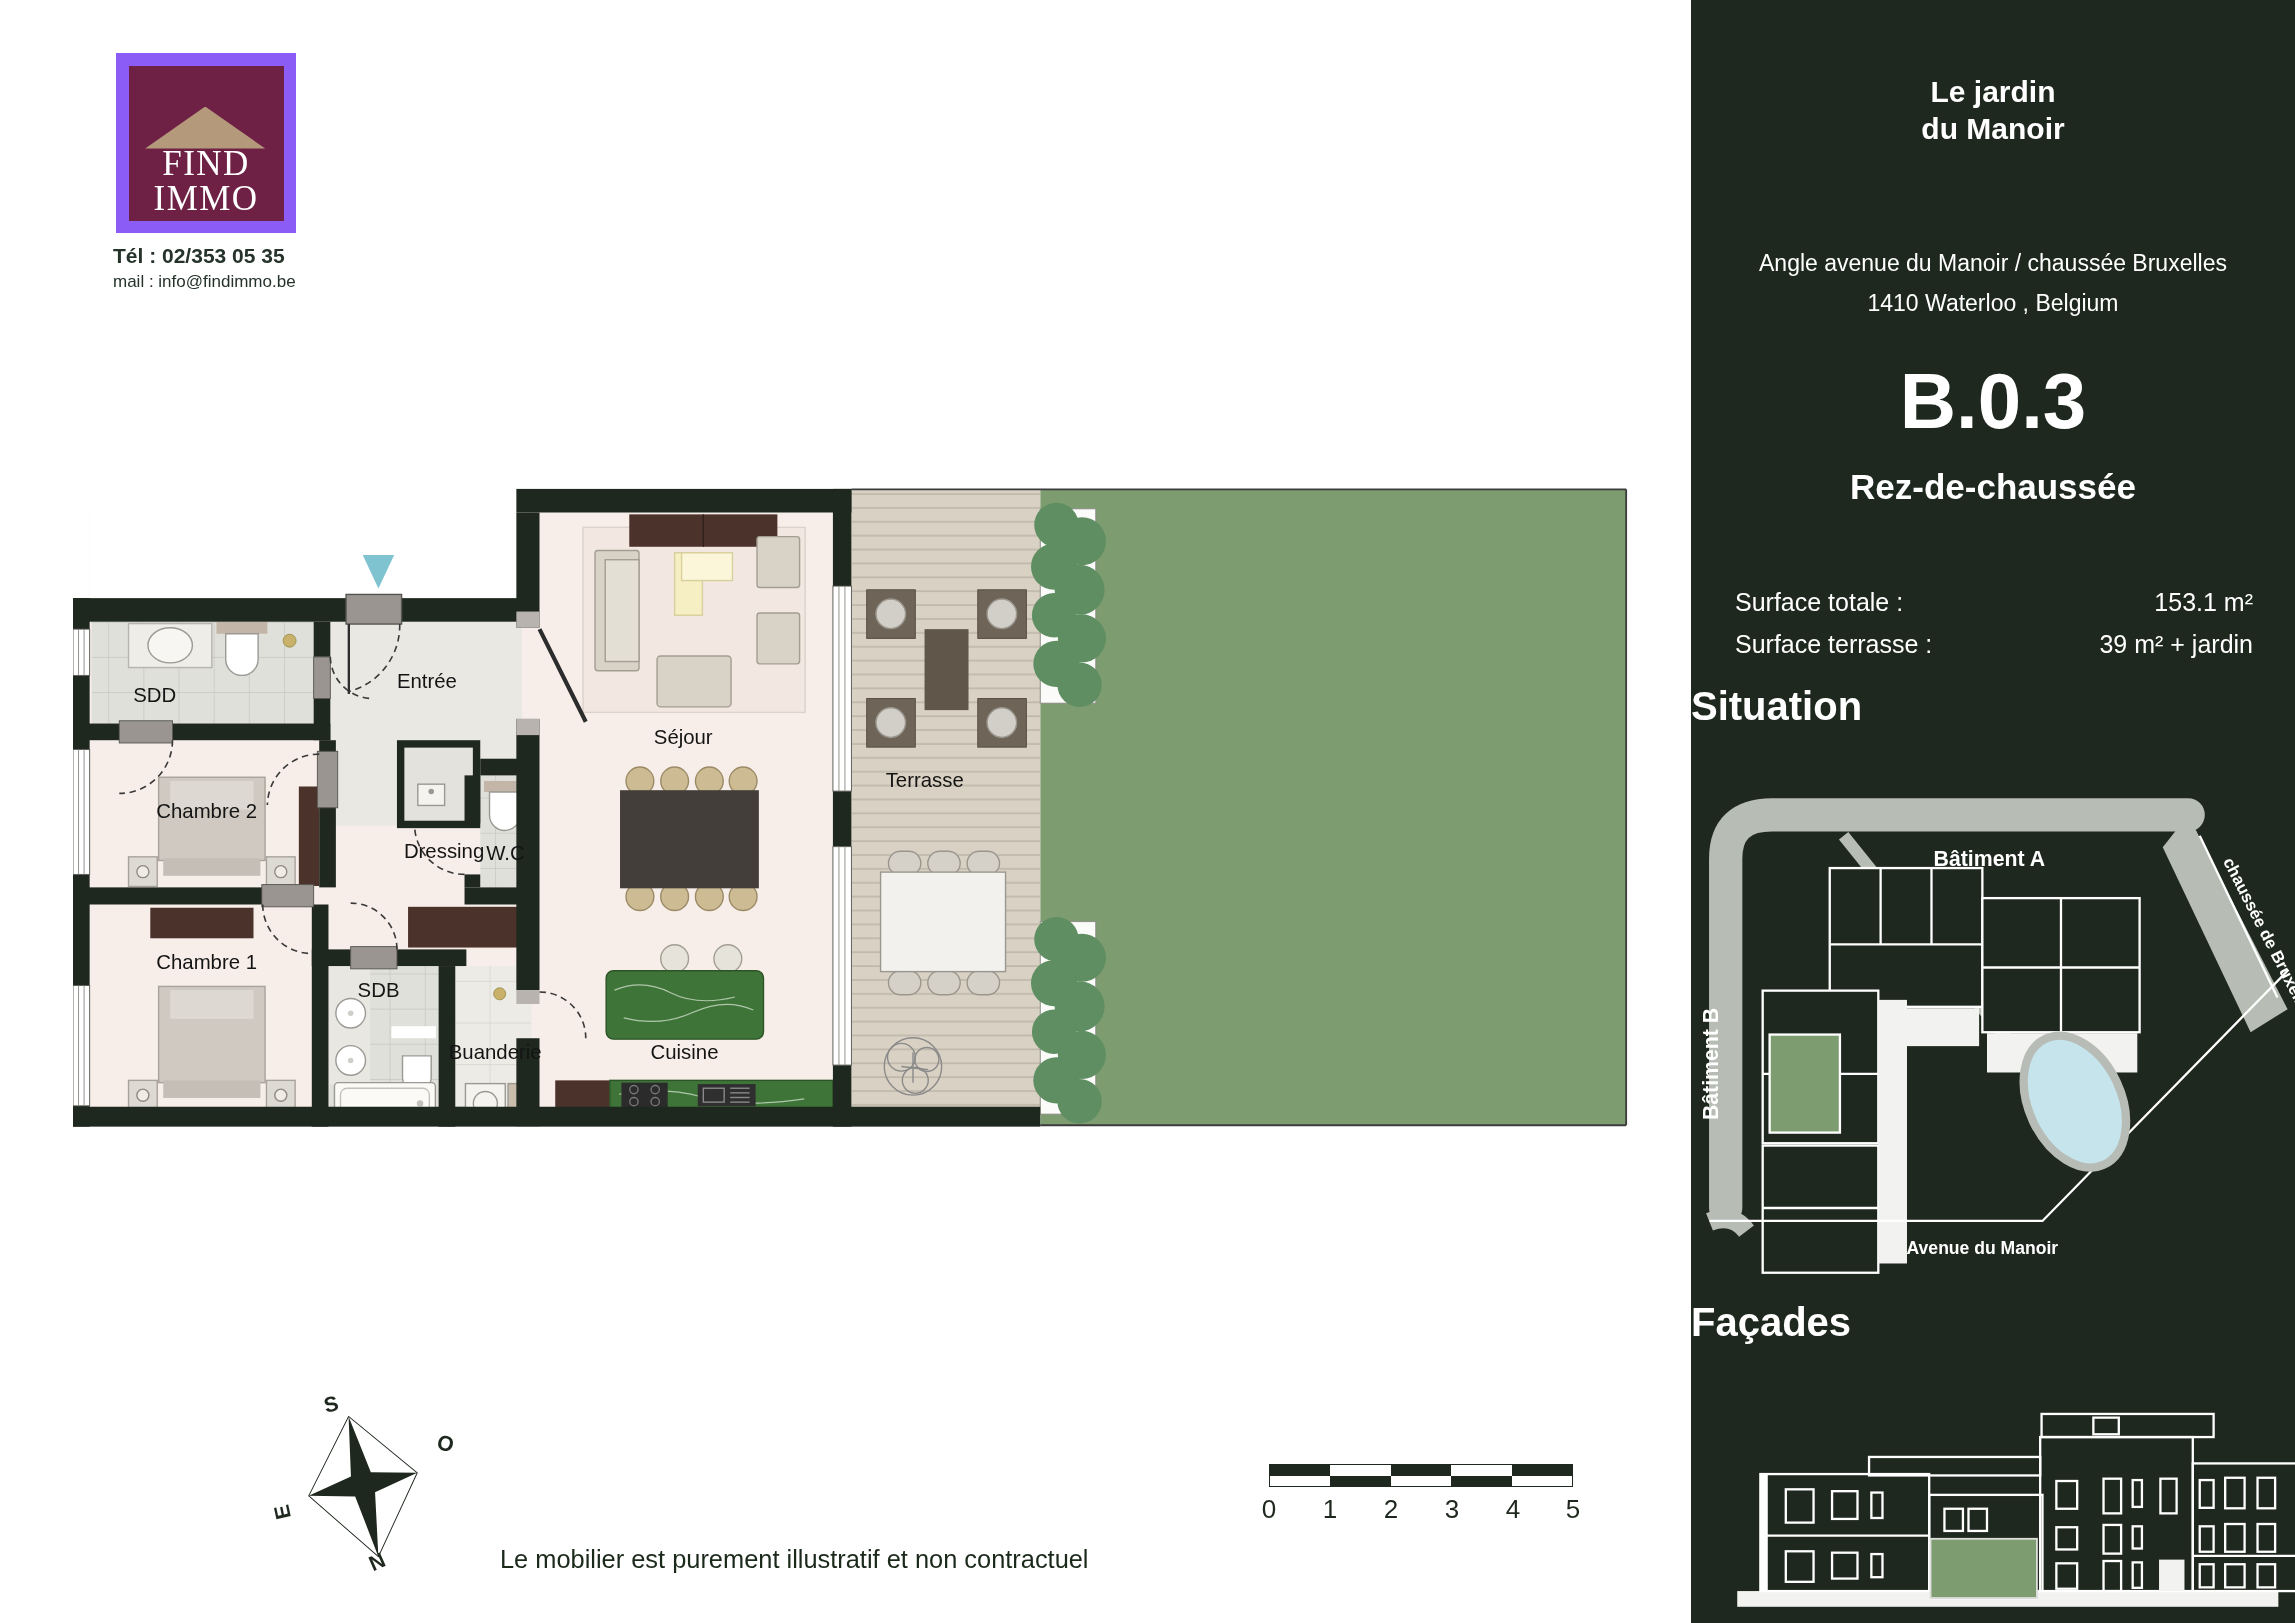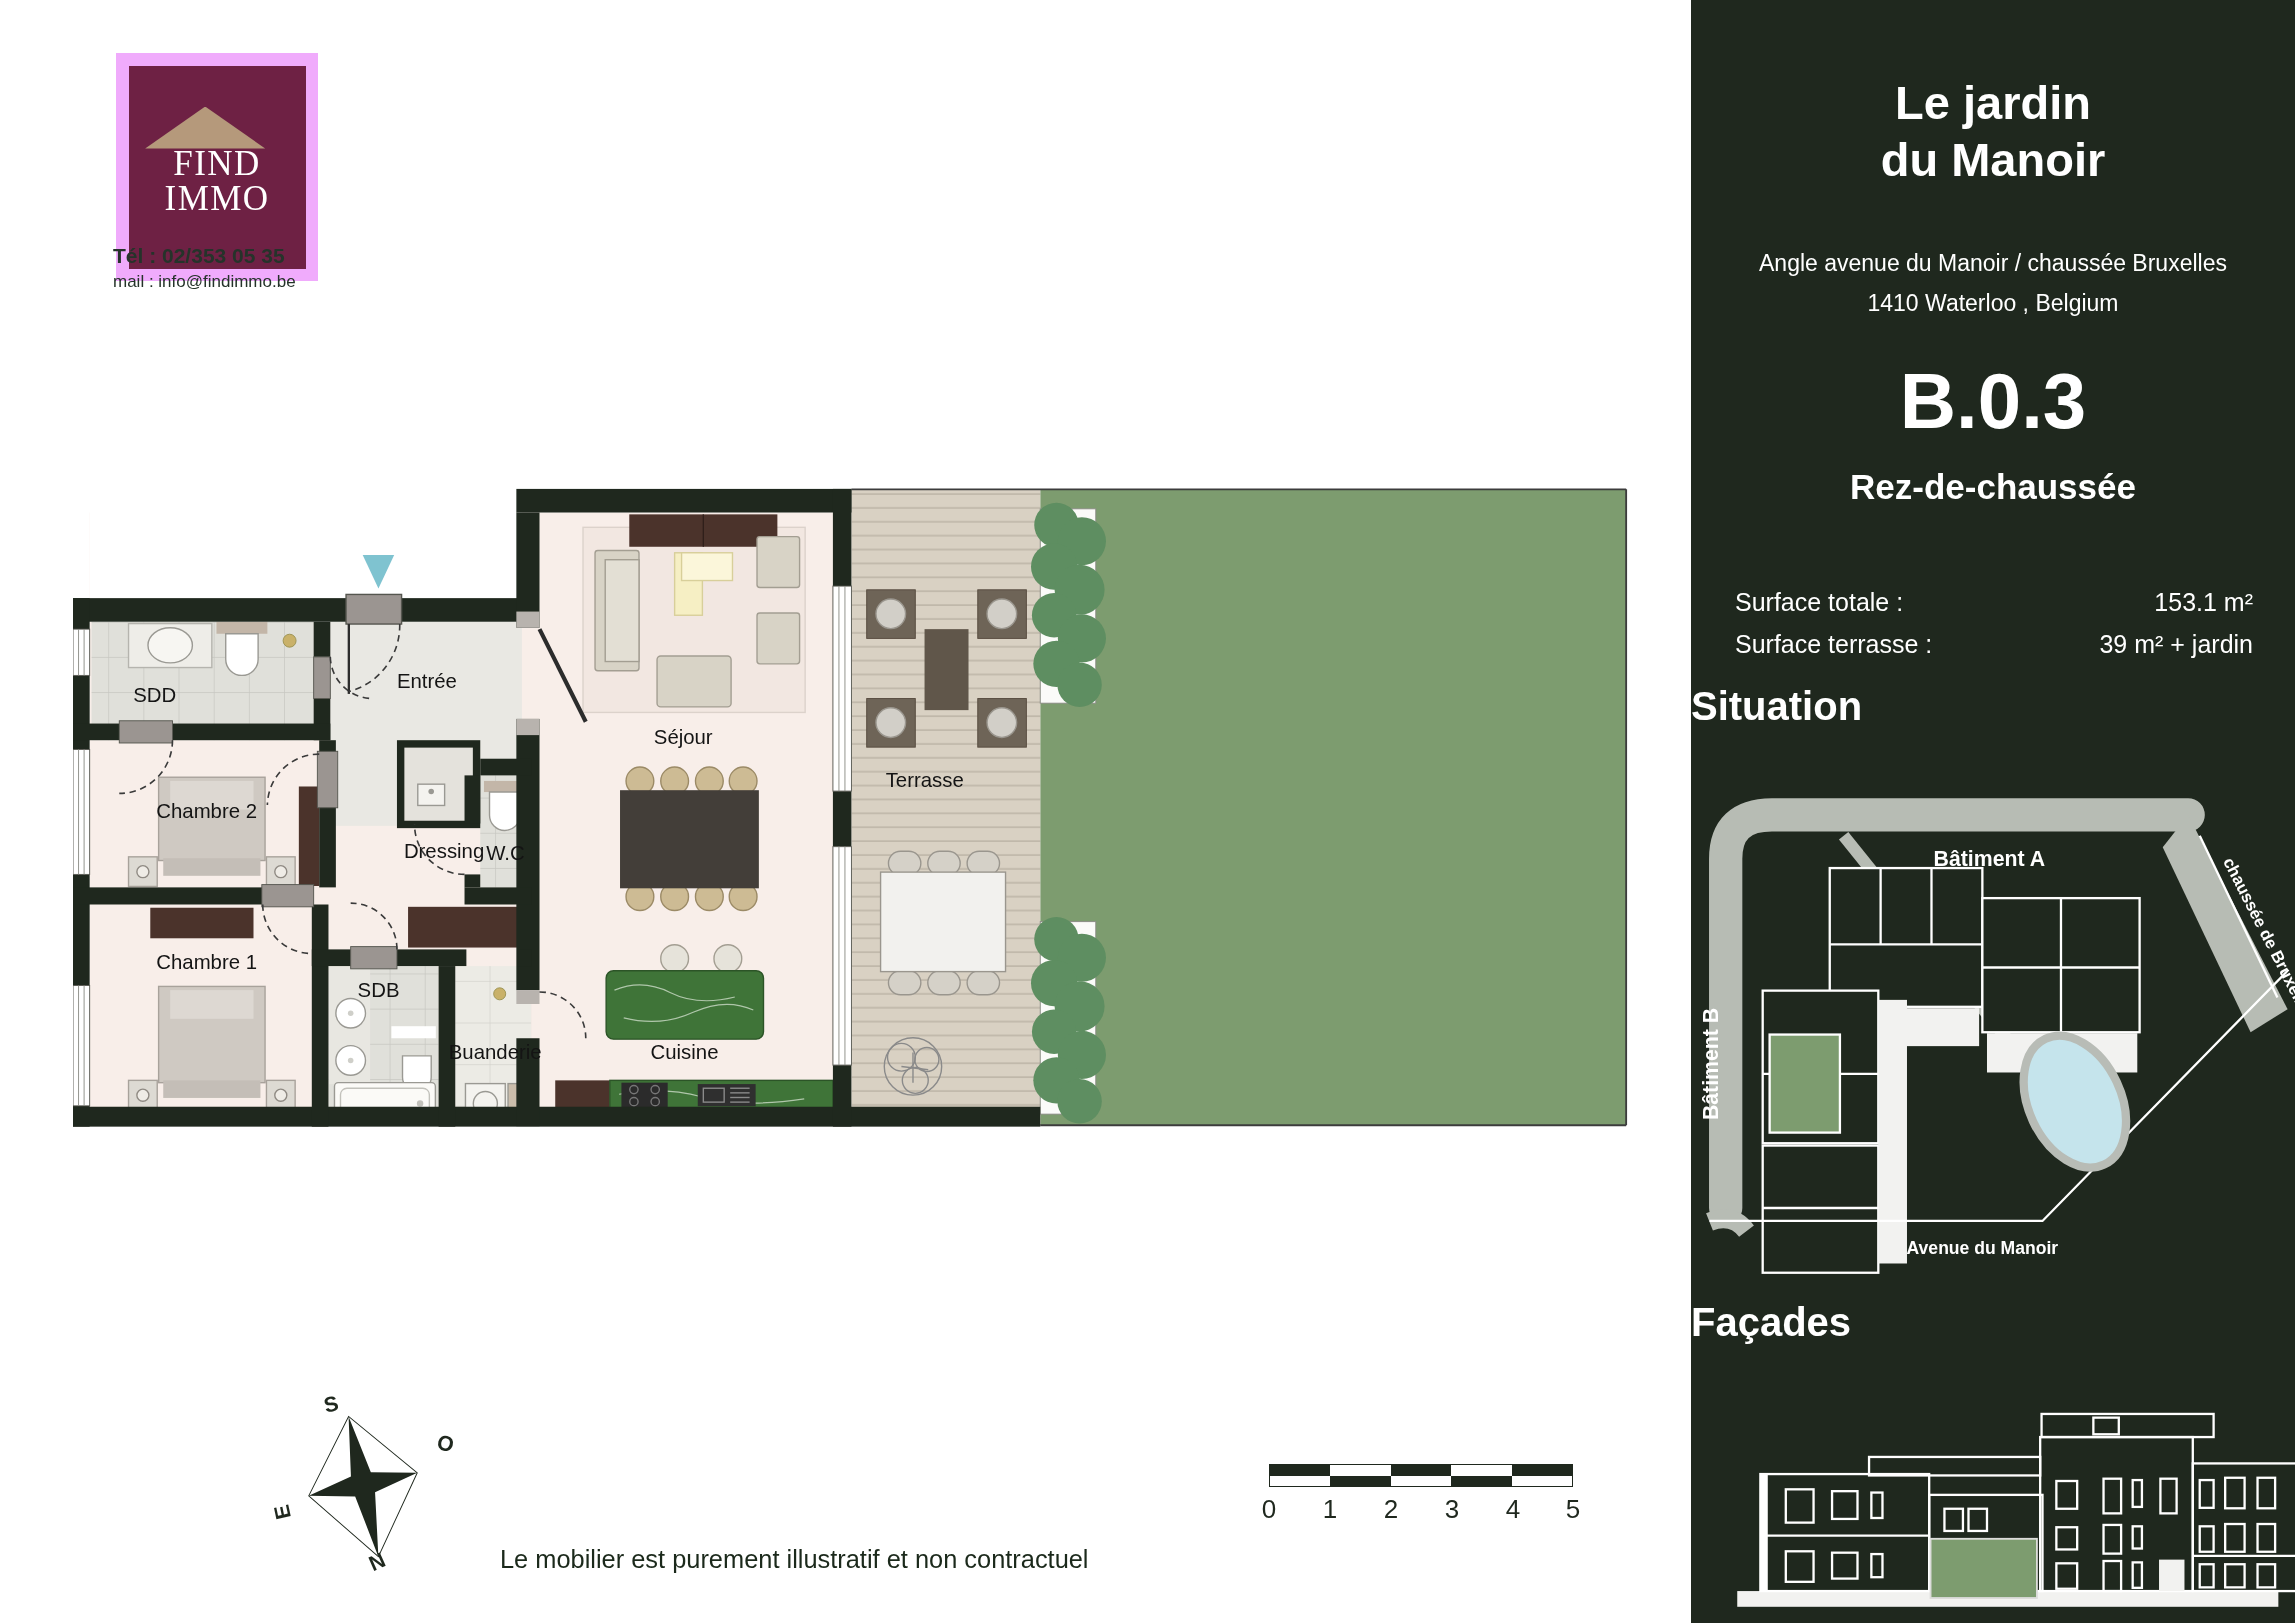--- a/index.html
+++ b/index.html
@@ -1,35 +1,35 @@
 <!DOCTYPE html>
 <html style="font-size:7.4px"><head>
 <meta charset="utf-8">
 <style>
   html,body{margin:0;padding:0;background:#ffffff;}
   #canvas{position:relative;width:2295px;height:1623px;background:#ffffff;overflow:hidden;
           font-family:"Liberation Sans",sans-serif;}
   .abs{position:absolute;}
 
   
-  .logo-box{left:116px;top:53px;width:180px;height:228px;background:#f0abfc;padding-left:22px;}
+  .logo-box{left:116px;top:53px;width:180px;height:180px;background:#8b5cf6;}
   .logo-inner{position:absolute;left:12.5px;top:12.5px;right:12.5px;bottom:12.5px;background:#6e2144;}
   .logo-roof{position:absolute;left:16.7px;top:41px;width:120px;height:42px;
              background:#b5997b;clip-path:polygon(50% 0,100% 100%,0 100%);}
   .logo-word{position:absolute;width:100%;text-align:center;color:#fff;
              font-family:"Liberation Serif",serif;font-size:35px;letter-spacing:1.4px;}
   .logo-find{top:78px;}
   .logo-immo{top:113px;}
   .agency-tel{left:113px;top:244px;font-size:21px;font-weight:bold;color:#25332a;}
   .agency-mail{left:113px;top:272px;font-size:17px;color:#25332a;}
 
   
   .sidebar{left:1691px;top:0;width:604px;height:1623px;background:#1f281e;color:#ffffff;}
   .sb-title{position:absolute;left:0;top:74px;width:100%;text-align:center;
-            font-size:47px;font-weight:bold;line-height:1.22;}
+            font-size:30px;font-weight:bold;line-height:1.22;}
   .sb-address{position:absolute;left:0;top:244px;width:100%;text-align:center;
               font-size:23px;line-height:1.72;}
   .sb-unit{position:absolute;left:0;top:345px;width:100%;text-align:center;
            font-size:78px;font-weight:bold;margin-top:11px;}
   .sb-floor{position:absolute;left:0;top:467px;width:100%;text-align:center;
             font-size:35px;font-weight:bold;}
   .sb-row{position:absolute;left:44px;right:42px;display:flex;justify-content:space-between;
           font-size:25px;margin-top:43px;}
   .sb-row .v{font-weight:normal;}
   .sb-sec{position:absolute;left:0;width:100%;text-align:left;font-size:40px;font-weight:bold;}

